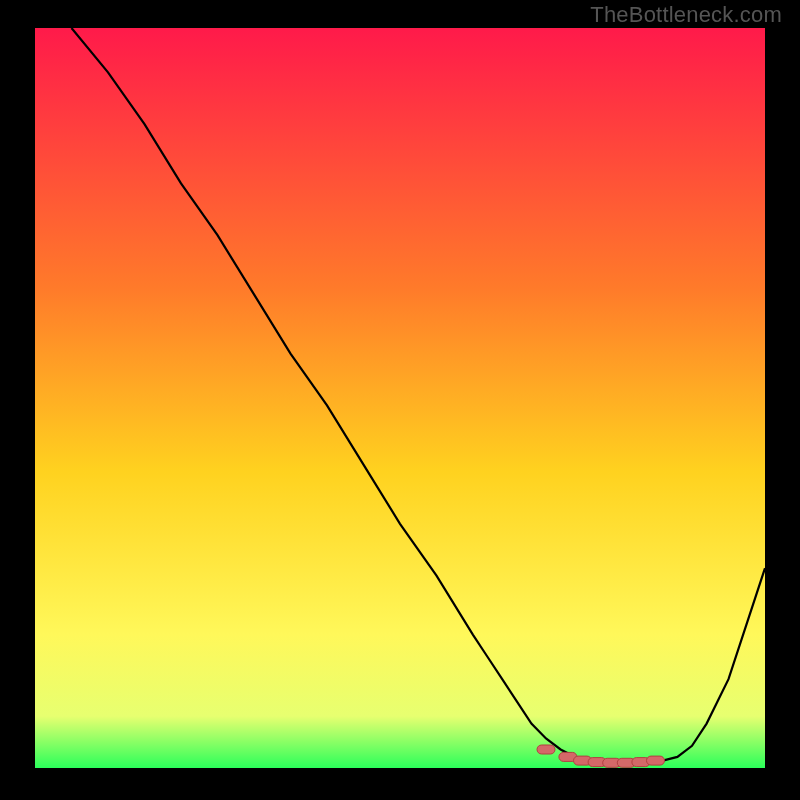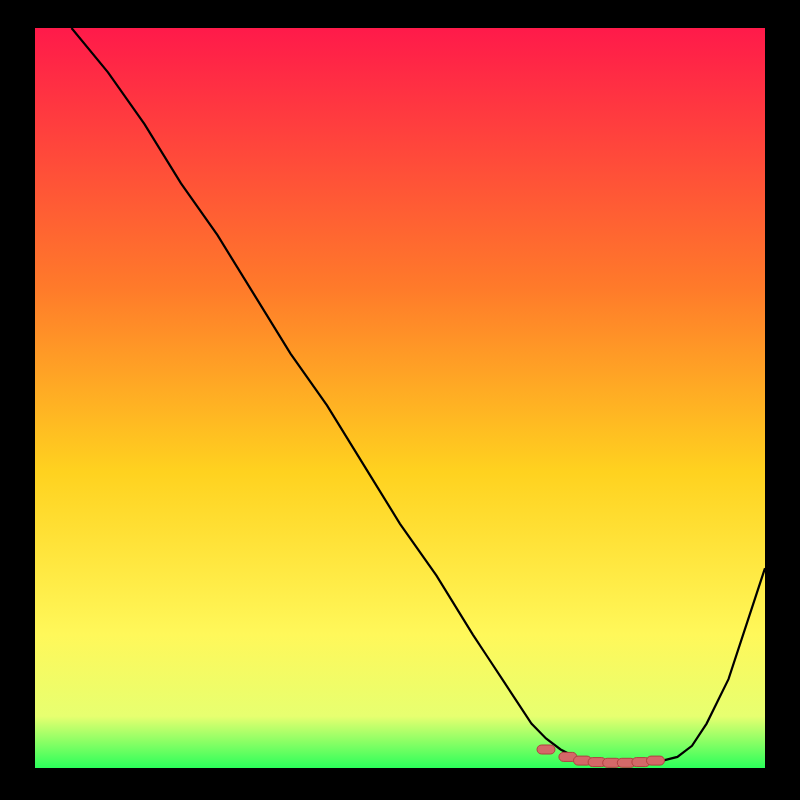--- a/index.html
+++ b/index.html
@@ -37,20 +37,21 @@
   .plot svg {
     display: block;
     width: 100%;
     height: 100%;
   }
 </style>
 </head>
 <body>
 
 <div class="container">
+  <div class="watermark">TheBottleneck.com</div>
 
   <div class="plot">
     <svg viewBox="0 0 730 740" preserveAspectRatio="none">
       <defs>
         <linearGradient id="bg-grad" x1="0" y1="0" x2="0" y2="1">
           <stop offset="0%" stop-color="#ff1a4a"></stop>
           <stop offset="35%" stop-color="#ff7a2a"></stop>
           <stop offset="60%" stop-color="#ffd21f"></stop>
           <stop offset="82%" stop-color="#fff85a"></stop>
           <stop offset="93%" stop-color="#e7ff70"></stop>

